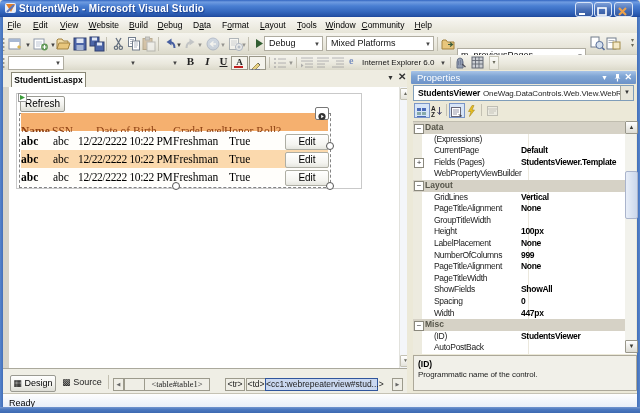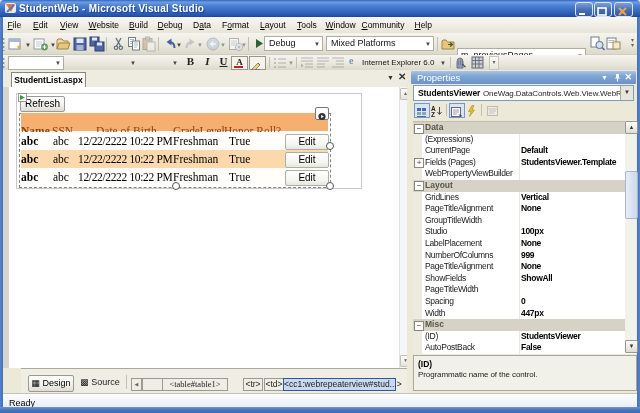--- a/index.html
+++ b/index.html
@@ -37,38 +37,38 @@
   .btn{position:absolute;border:1px solid #9a9a92;border-radius:2px;color:#000;
      background:linear-gradient(180deg,#fefefe 0%,#f2f2ee 55%,#ddddd5 100%);
      font-size:10px;text-align:center;font-family:"Liberation Sans",sans-serif;}
   #seldash{position:absolute;left:10px;top:25.5px;width:310px;height:73px;border:1px dashed #848484;}
   .hrow{position:absolute;left:12px;width:307px;height:18px;font-family:"Liberation Serif",serif;font-size:11.5px;}
   .ht{position:absolute;top:12px;color:#8c3f12;}
   .rt{position:absolute;top:3px;color:#000;}
   .ebtn{border:1px solid #aeaea4 !important;background:linear-gradient(180deg,#ffffff,#f4f4f0 70%,#e6e6df) !important;}
   .hnd{position:absolute;width:6px;height:6px;border:1px solid #555;border-radius:50%;background:#fff;}
   
-  #bottombar{left:3px;top:368px;width:404px;height:25px;background:#efeee5;border-top:1px solid #aba99c;margin-left:18px;}
+  #bottombar{left:3px;top:368px;width:404px;height:25px;background:#efeee5;border-top:1px solid #aba99c;}
   .tagbox{position:absolute;top:9px;height:11px;border:1px solid #9c9a8c;background:#efeee6;
      font-size:8.5px;line-height:11px;text-align:center;color:#222;}
   
   #statusbar{left:0;top:393px;width:640px;height:14px;background:linear-gradient(180deg,#fefefe,#e6edf8);border-top:1px solid #c5c2b4;}
   #bottomframe{left:0;top:407px;width:640px;height:6px;background:linear-gradient(180deg,#7396cf,#4c79c0 40%,#3d69b1);}
   .lframe{left:0;top:17px;width:3px;height:390px;background:linear-gradient(90deg,#5584cc,#436fb8);}
   .rframe{left:637px;top:17px;width:3px;height:390px;background:linear-gradient(90deg,#436fb8,#5584cc);}
   
   #props{left:407px;top:70px;width:230px;height:323px;background:#ece9d8;}
   #ptitle{position:absolute;left:4px;top:1px;width:225px;height:13px;color:#fff;font-size:9.5px;line-height:13px;
      background:linear-gradient(180deg,#a8c4e8 0%,#7fa5d4 40%,#6c92c8 100%);border-radius:1px;}
   #pcombo{position:absolute;left:6px;top:15px;width:219px;height:14px;background:#fff;border:1px solid #7f9db9;overflow:hidden;}
   #pgrid{position:absolute;left:6px;top:51px;width:223px;height:232px;background:#fff;border-top:1px solid #c0bdaf;}
   .prow{position:relative;height:11.6px;overflow:hidden;}
   .prow .gut{position:absolute;left:0;top:0;width:9px;height:100%;background:#edebdf;}
   .prow .nm{position:absolute;left:9px;top:0;width:94px;height:100%;border-bottom:1px solid #ebe8dd;border-right:1px solid #ebe8dd;
-      font-size:8.5px;letter-spacing:-0.3px;line-height:11px;padding-left:3px;color:#1a1a1a;}
+      font-size:8.5px;letter-spacing:-0.3px;line-height:11px;padding-left:12px;color:#1a1a1a;}
   .prow .vl{position:absolute;left:106px;top:0;right:11px;height:100%;border-bottom:1px solid #ebe8dd;
       font-size:8.5px;letter-spacing:-0.3px;line-height:11px;padding-left:2px;color:#000;font-weight:bold;}
   .pcat{position:relative;height:11.6px;background:#d6d2c6;color:#57564b;font-weight:bold;font-size:8.5px;line-height:11.6px;}
   .pcat .bx{position:absolute;left:1px;top:1.5px;width:8px;height:8px;background:#fff;border:1px solid #8a887c;
      font-size:8px;line-height:7px;text-align:center;color:#333;font-weight:normal;}
   .pcat .ct{position:absolute;left:12px;top:0;}
   #pscroll{position:absolute;left:218px;top:51px;width:11px;height:232px;background:#f2f2ec;}
   .sbtn{position:absolute;left:0px;width:11px;height:11px;border:1px solid #9a988c;border-radius:1px;
      background:linear-gradient(180deg,#ffffff,#dddcd4);color:#3a3a34;font-size:6px;text-align:center;line-height:10px;}
   #pdesc{position:absolute;left:6px;top:285px;width:222px;height:34px;background:#f1f0e9;border:1px solid #aca899;}
@@ -433,47 +433,47 @@
           <span class="nm">PageTitleAlignment</span>
           <span class="vl">None</span>
         </div>
       <div class="prow">
           <span class="gut"></span>
           <span class="nm">GroupTitleWidth</span>
           <span class="vl"></span>
         </div>
       <div class="prow">
           <span class="gut"></span>
-          <span class="nm">Studio</span>
+          <span class="nm">Height</span>
           <span class="vl">100px</span>
         </div>
       <div class="prow">
           <span class="gut"></span>
           <span class="nm">LabelPlacement</span>
           <span class="vl">None</span>
         </div>
       <div class="prow">
           <span class="gut"></span>
           <span class="nm">NumberOfColumns</span>
           <span class="vl">999</span>
         </div>
       <div class="prow">
           <span class="gut"></span>
           <span class="nm">PageTitleAlignment</span>
           <span class="vl">None</span>
         </div>
       <div class="prow">
           <span class="gut"></span>
+          <span class="nm">PageTitleWidth</span>
+          <span class="vl"></span>
+        </div>
+      <div class="prow">
+          <span class="gut"></span>
           <span class="nm">ShowFields</span>
           <span class="vl">ShowAll</span>
-        </div>
-      <div class="prow">
-          <span class="gut"></span>
-          <span class="nm">PageTitleWidth</span>
-          <span class="vl"></span>
         </div>
       <div class="prow">
           <span class="gut"></span>
           <span class="nm">Spacing</span>
           <span class="vl">0</span>
         </div>
       <div class="prow">
           <span class="gut"></span>
           <span class="nm">Width</span>
           <span class="vl">447px</span>
@@ -483,21 +483,20 @@
           <span class="ct">Misc</span>
         </div>
       <div class="prow">
           <span class="gut"></span>
           <span class="nm">(ID)</span>
           <span class="vl">StudentsViewer</span>
         </div>
       <div class="prow">
           <span class="gut"></span>
           <span class="nm">AutoPostBack</span>
-          <span class="vl">False</span>
         </div>
     </div>
     <div id="pscroll">
       <div class="sbtn" style="top:0;">▲</div>
       <div style="position:absolute;left:0px;top:50px;width:11px;height:46px;border:1px solid #aab4cc;border-radius:2px;background:linear-gradient(90deg,#e8eef8,#ccd8ec);"></div>
       <div class="sbtn" style="bottom:0;">▼</div>
     </div>
     <div id="pdesc">
       <div style="position:absolute;left:4px;top:3px;font-size:8.5px;font-weight:bold;">(ID)</div>
       <div style="position:absolute;left:4px;top:14px;font-size:8px;letter-spacing:-0.1px;color:#222;">Programmatic name of the control.</div>

